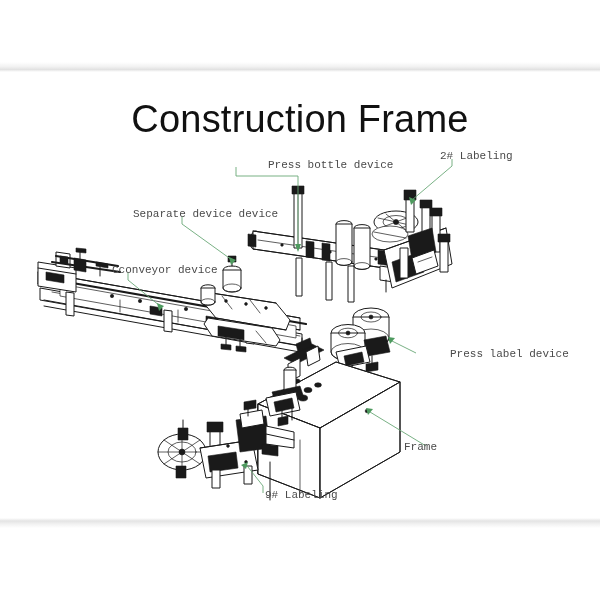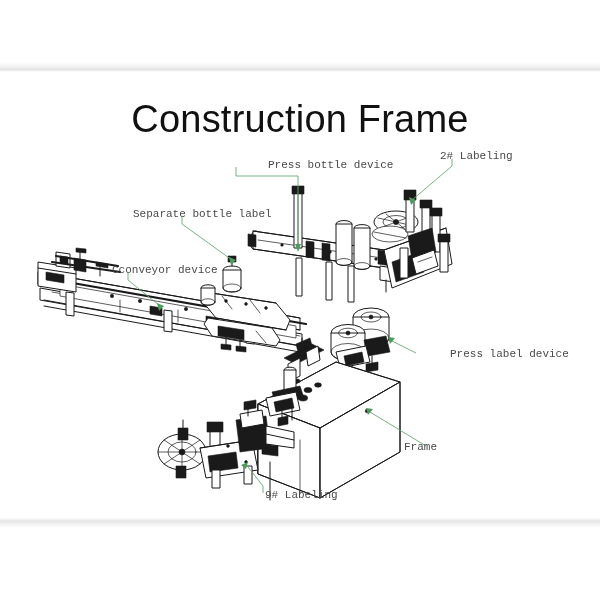--- a/index.html
+++ b/index.html
@@ -352,21 +352,21 @@
 
       <path class="lead" d="M263,493 L263,486 L244,462"></path>
       <path class="leadD" d="M241,465 L248,462 L246,469 Z"></path>
     </g>
   </svg>
 
   <div class="callout" id="lbl-press-bottle">Press bottle device</div>
 
   <div class="callout" id="lbl-2-labeling">2# Labeling</div>
 
-  <div class="callout" id="lbl-separate">Separate bottle label</div>
+  <div class="callout" id="lbl-separate">Separate device device</div>
 
   <div class="callout" id="lbl-conveyor">Cconveyor device</div>
 
   <div class="callout" id="lbl-press-label">Press label device</div>
 
   <div class="callout" id="lbl-frame">Frame</div>
 
   <div class="callout" id="lbl-1-labeling">9# Labeling</div>
 
 </div>

